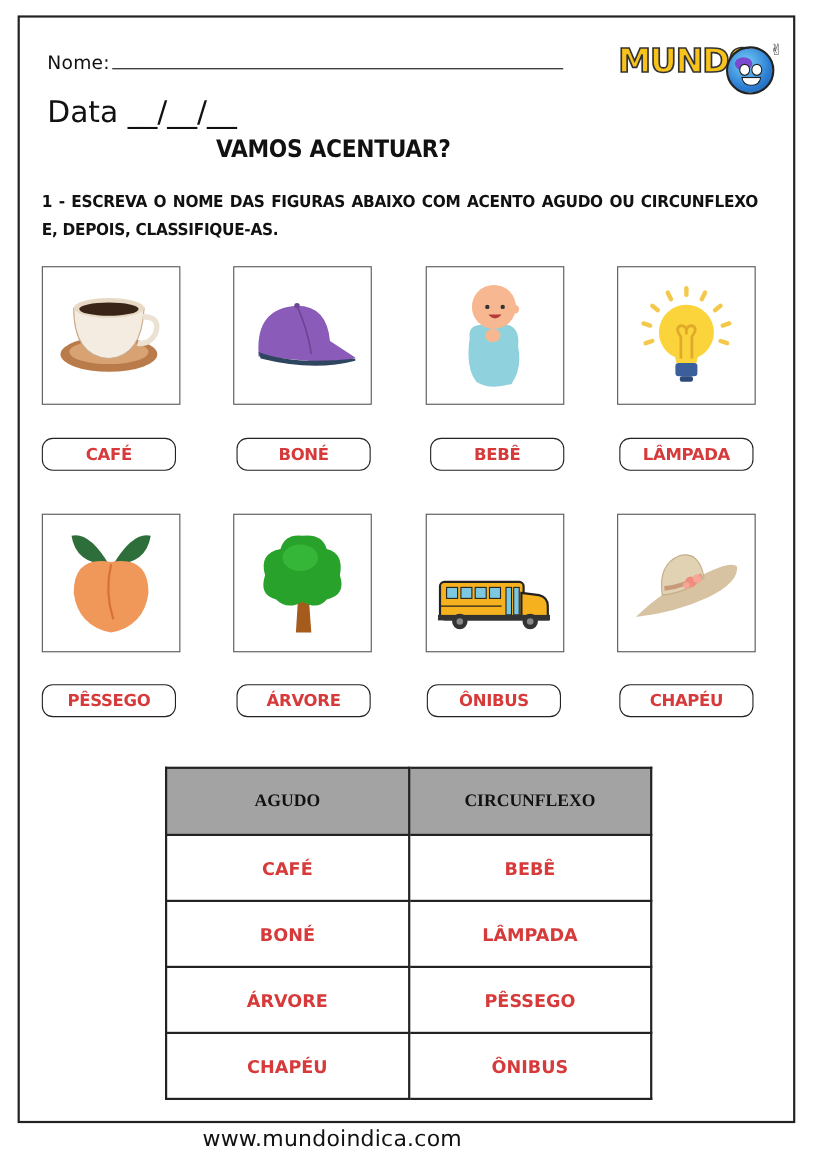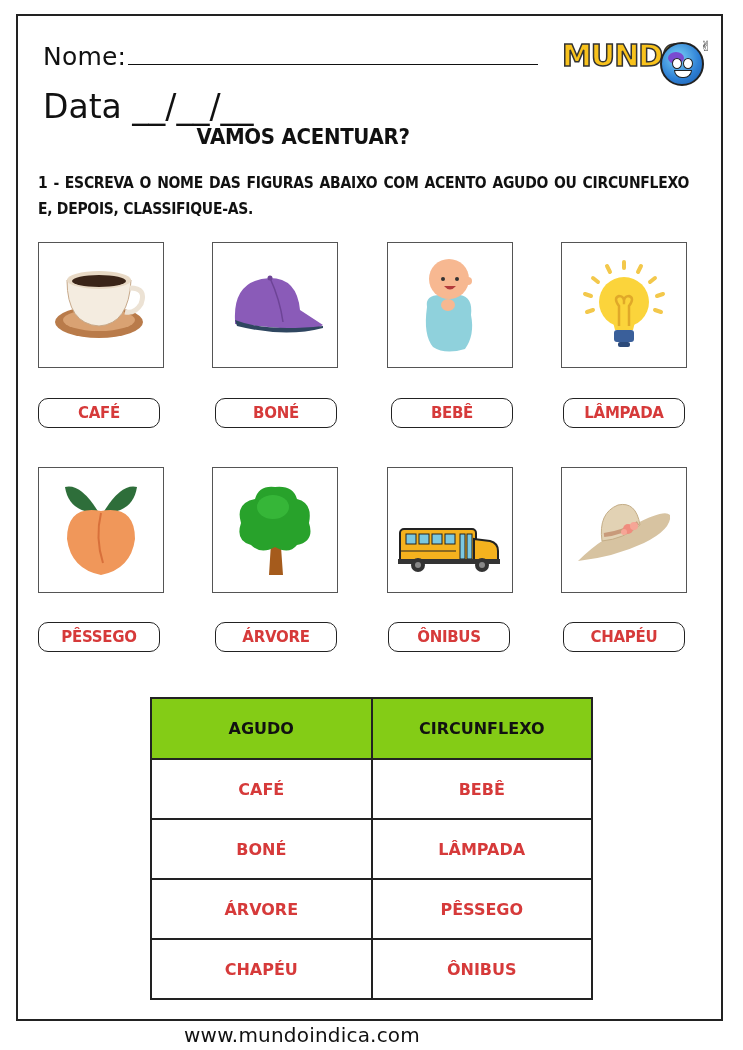--- a/index.html
+++ b/index.html
@@ -1,35 +1,35 @@
 <!DOCTYPE html>
 <html><head>
 <meta charset="utf-8">
 <style>
   html,body{margin:0;padding:0;background:#fff;}
   body{width:743px;height:1050px;position:relative;overflow:hidden;font-family:"DejaVu Sans","Liberation Sans",sans-serif;color:#111;}
   .page-border{position:absolute;left:16px;top:14px;width:707px;height:1007px;border:2px solid #222;box-sizing:border-box;}
-  .nome{position:absolute;left:43px;top:42px;font-size:25px;font-weight:400;letter-spacing:0.2px;}
+  .nome{position:absolute;left:43px;top:42px;font-size:17px;font-weight:400;letter-spacing:0.2px;}
   .nome .line{display:inline-block;width:410px;border-bottom:1.5px solid #111;height:20px;vertical-align:baseline;margin-left:2px;}
-  .data{position:absolute;left:43px;top:87px;font-size:33px;}
+  .data{position:absolute;left:43px;top:87px;font-size:27px;}
   .logo{position:absolute;left:560px;top:38px;width:155px;height:66px;}
   .logo .w1{position:absolute;left:2px;top:0px;font:900 30px "DejaVu Sans",sans-serif;color:#f8c21c;-webkit-text-stroke:1.5px #333;letter-spacing:-1px;}
   .logo .w2{position:absolute;left:2px;top:32px;font:900 30px "DejaVu Sans",sans-serif;color:#3a3a3a;letter-spacing:-1px;}
   .logo .globe{position:absolute;left:100px;top:4px;width:40px;height:40px;border-radius:50%;background:radial-gradient(circle at 40% 35%,#7ad0f6,#2d7fd4 60%,#1d5aa8);border:2px solid #222;}
   .logo .globe .land{position:absolute;left:6px;top:8px;width:16px;height:12px;border-radius:50%;background:#7a4bd0;}
   .logo .globe .eye{position:absolute;top:14px;width:8px;height:9px;background:#fff;border-radius:50%;border:1px solid #222;}
   .logo .globe .mouth{position:absolute;left:12px;top:26px;width:16px;height:6px;background:#fff;border:1px solid #222;border-radius:0 0 8px 8px;}
   .logo .hand{position:absolute;left:140px;top:0px;font-size:14px;color:#333;}
   .title{position:absolute;left:0;width:606px;top:124px;text-align:center;font:700 22px "DejaVu Sans Condensed","DejaVu Sans",sans-serif;letter-spacing:-0.3px;}
   .instr{position:absolute;left:38px;top:170px;width:650px;font:700 15px "DejaVu Sans",sans-serif;line-height:26px;text-align:justify;letter-spacing:-0.3px;transform:scaleX(0.93);transform-origin:left top;width:700px;}
   .frame{position:absolute;width:126px;height:126px;border:1.5px solid #555;box-sizing:border-box;background:#fff;display:flex;align-items:center;justify-content:center;overflow:hidden;}
   .pill{position:absolute;width:122px;height:30px;border:1.5px solid #222;border-radius:10px;box-sizing:border-box;display:flex;align-items:center;justify-content:center;font:700 15px "DejaVu Sans",sans-serif;color:#d63a3a;letter-spacing:-0.3px;}
   table.cls{position:absolute;left:150px;top:697px;width:443px;border-collapse:collapse;table-layout:fixed;}
   table.cls td, table.cls th{border:2px solid #222;height:58px;text-align:center;vertical-align:middle;font:700 16px "DejaVu Sans",sans-serif;padding:0;}
-  table.cls th{background:#84cc16;color:#111;height:59px;}
+  table.cls th{background:#a3a3a3;color:#111;height:59px;font-family:Liberation Serif, serif;}
   table.cls td{color:#d63a3a;}
   .footer{position:absolute;left:0;width:604px;top:1023px;text-align:center;font-size:20px;color:#111;letter-spacing:0.2px;}
 </style>
 </head>
 <body>
 
 <div class="page-border"></div>
 
 <div class="nome"><span>Nome:</span><span class="line"></span></div>
 <div class="data">Data __/__/__</div>

